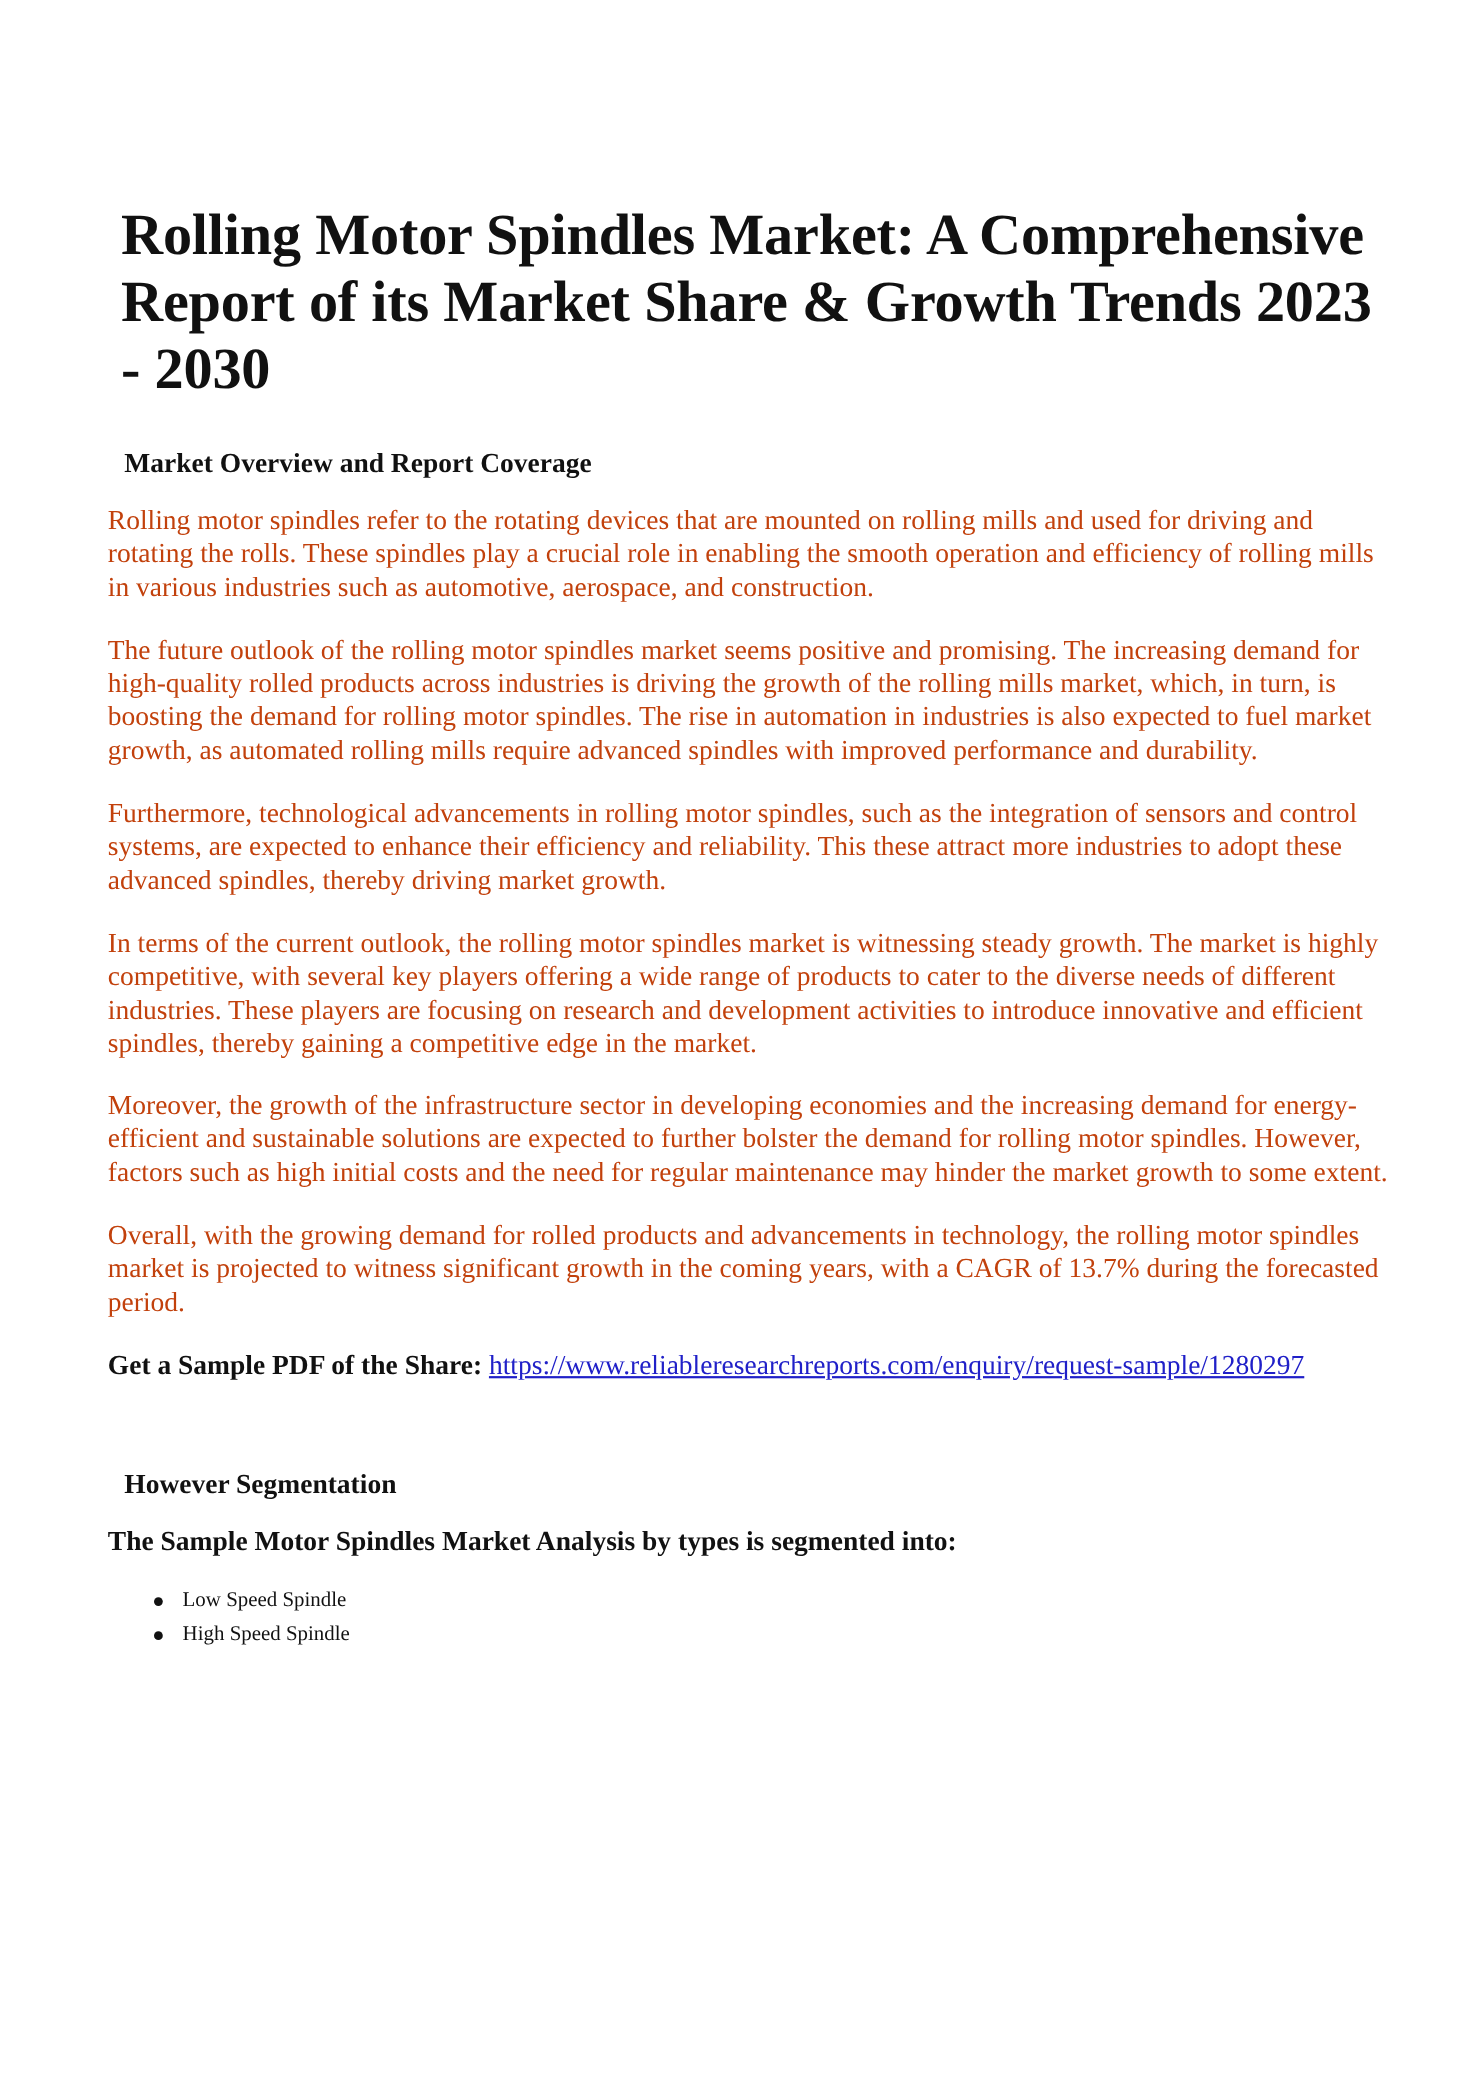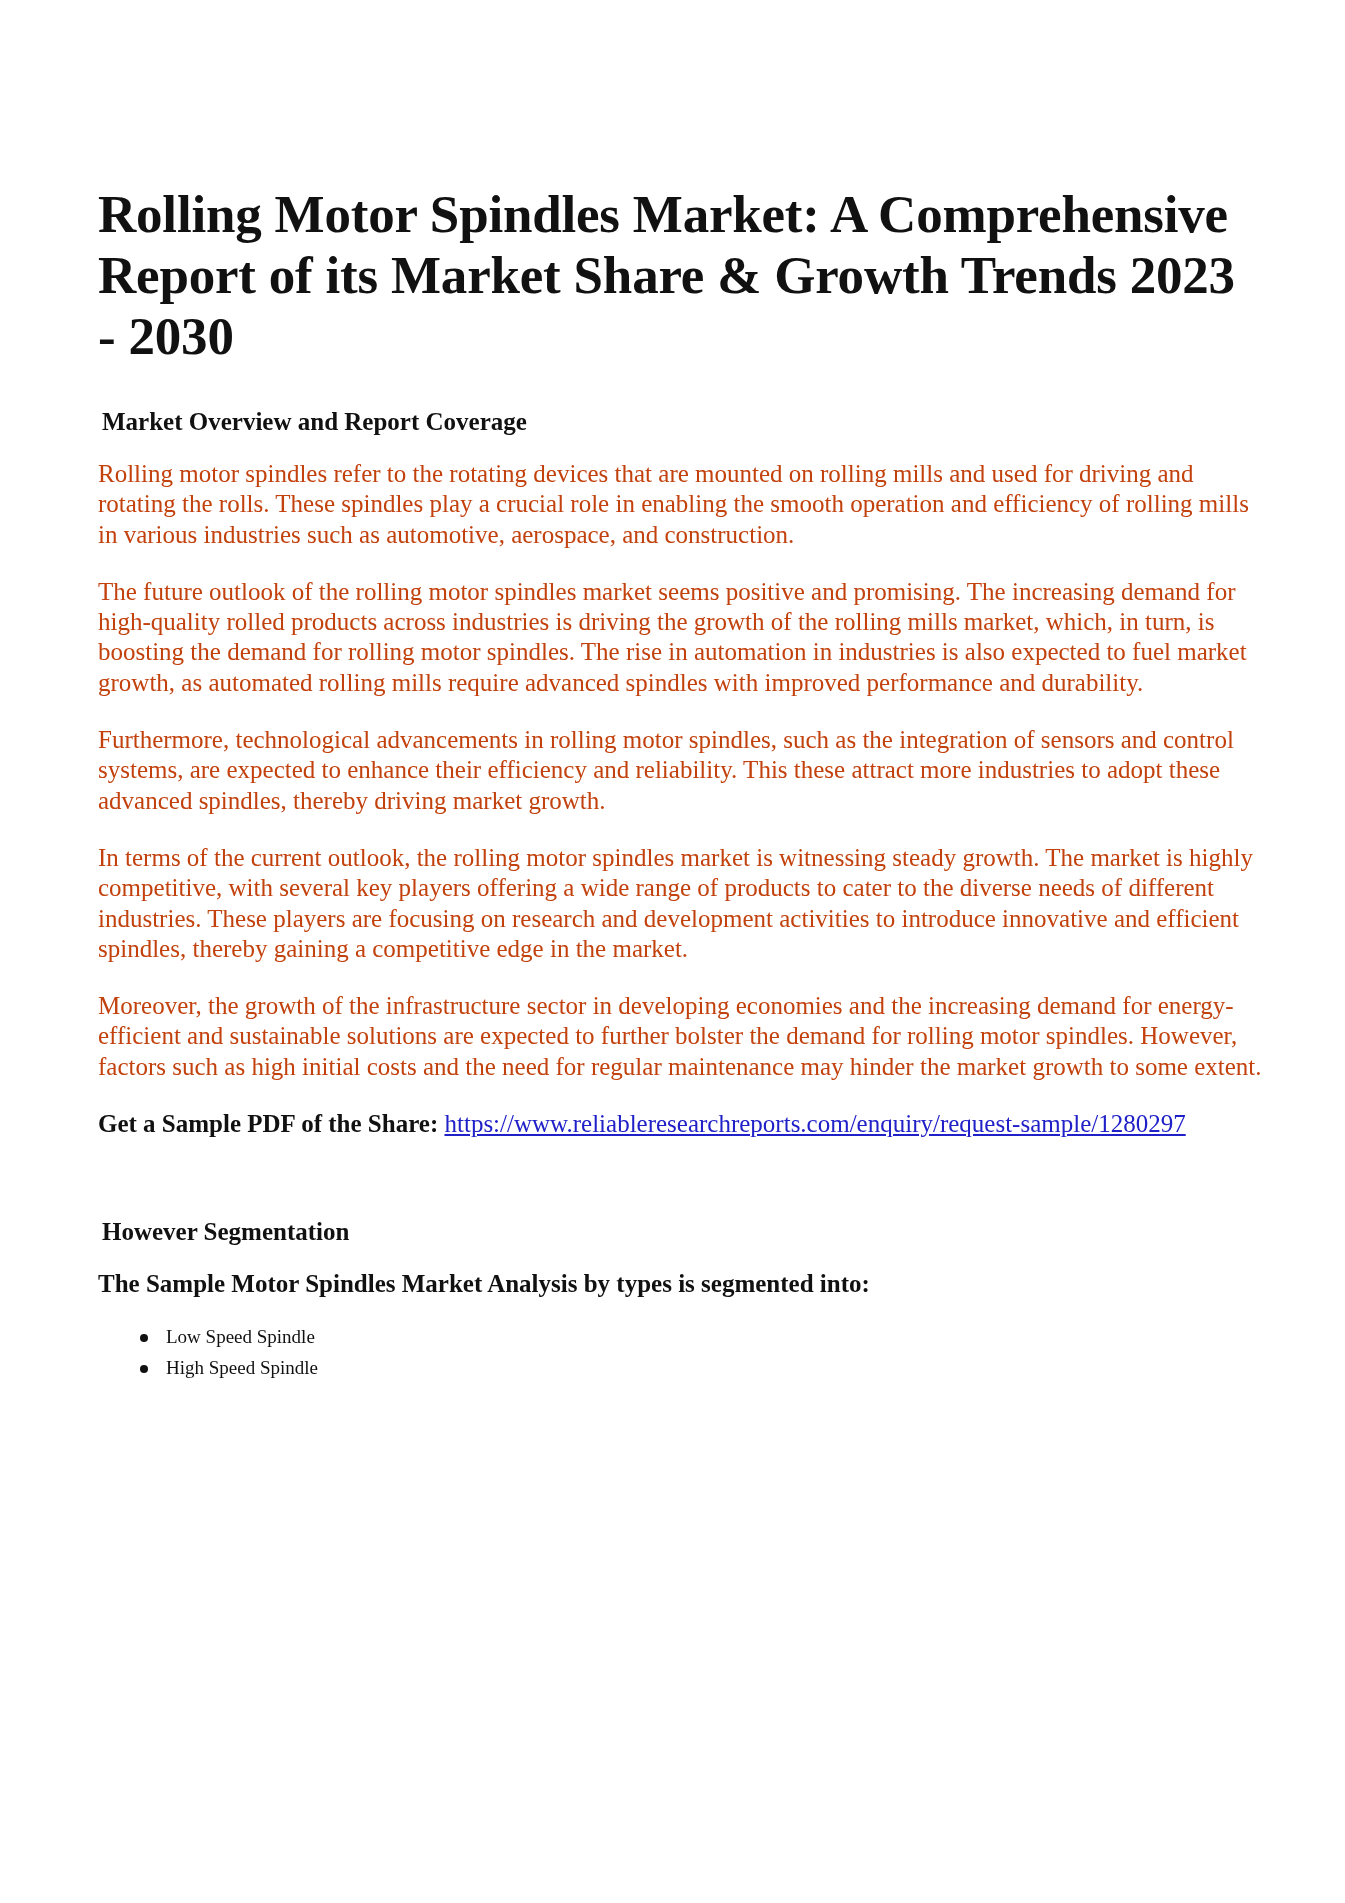--- a/index.html
+++ b/index.html
@@ -22,30 +22,30 @@
       padding: 184px 0 0 98px;
     }
     .content {
       width: 1165px;
     }
     h1.title {
       font-family: "Liberation Serif", serif;
       font-weight: bold;
       font-size: 53px;
       line-height: 61px;
-      margin: 0 0 40px 0;
+      margin: 0 0 40px 12px;
       color: #111111;
       letter-spacing: -0.2px;
     }
     h2.section-heading {
       font-family: "Liberation Serif", serif;
       font-weight: bold;
       font-size: 25px;
       line-height: 30px;
-      margin: 0 0 22px 4px;
+      margin: 0 0 22px 15px;
       color: #111111;
     }
     p.body-paragraph {
       font-family: "Liberation Serif", serif;
       font-size: 25px;
       line-height: 30.3px;
       margin: 0 0 27px 0;
       color: #c2410c;
     }
     p.sample-line {
@@ -105,20 +105,21 @@
 
     <h1 class="title">Rolling Motor Spindles Market: A Comprehensive Report of its Market Share &amp; Growth Trends 2023 - 2030</h1>
 
     <h2 class="section-heading">Market Overview and Report Coverage</h2>
 
     <p class="body-paragraph">Rolling motor spindles refer to the rotating devices that are mounted on rolling mills and used for driving and rotating the rolls. These spindles play a crucial role in enabling the smooth operation and efficiency of rolling mills in various industries such as automotive, aerospace, and construction.</p>
     <p class="body-paragraph">The future outlook of the rolling motor spindles market seems positive and promising. The increasing demand for high-quality rolled products across industries is driving the growth of the rolling mills market, which, in turn, is boosting the demand for rolling motor spindles. The rise in automation in industries is also expected to fuel market growth, as automated rolling mills require advanced spindles with improved performance and durability.</p>
     <p class="body-paragraph">Furthermore, technological advancements in rolling motor spindles, such as the integration of sensors and control systems, are expected to enhance their efficiency and reliability. This these attract more industries to adopt these advanced spindles, thereby driving market growth.</p>
     <p class="body-paragraph">In terms of the current outlook, the rolling motor spindles market is witnessing steady growth. The market is highly competitive, with several key players offering a wide range of products to cater to the diverse needs of different industries. These players are focusing on research and development activities to introduce innovative and efficient spindles, thereby gaining a competitive edge in the market.</p>
     <p class="body-paragraph">Moreover, the growth of the infrastructure sector in developing economies and the increasing demand for energy-efficient and sustainable solutions are expected to further bolster the demand for rolling motor spindles. However, factors such as high initial costs and the need for regular maintenance may hinder the market growth to some extent.</p>
+    <p class="body-paragraph">Overall, with the growing demand for rolled products and advancements in technology, the rolling motor spindles market is projected to witness significant growth in the coming years, with a CAGR of 13.7% during the forecasted period.</p>
 
     <p class="sample-line">
       <span class="sample-label">Get a Sample PDF of the Share:</span>
       <a class="sample-link">https://www.reliableresearchreports.com/enquiry/request-sample/1280297</a>
     </p>
 
     <div class="spacer-large"></div>
 
     <h2 class="section-heading">However Segmentation</h2>
 

